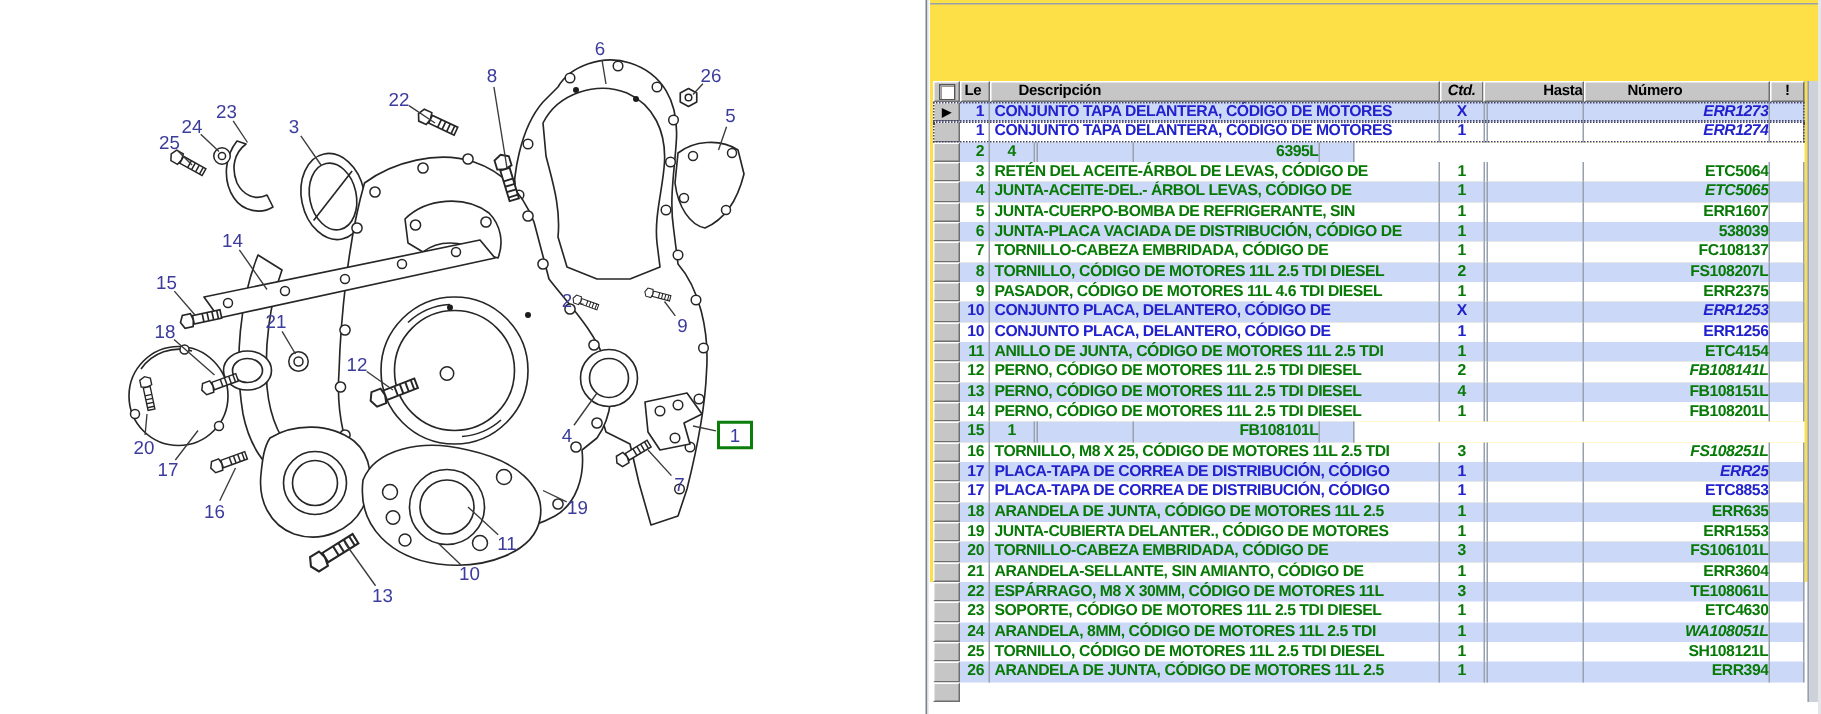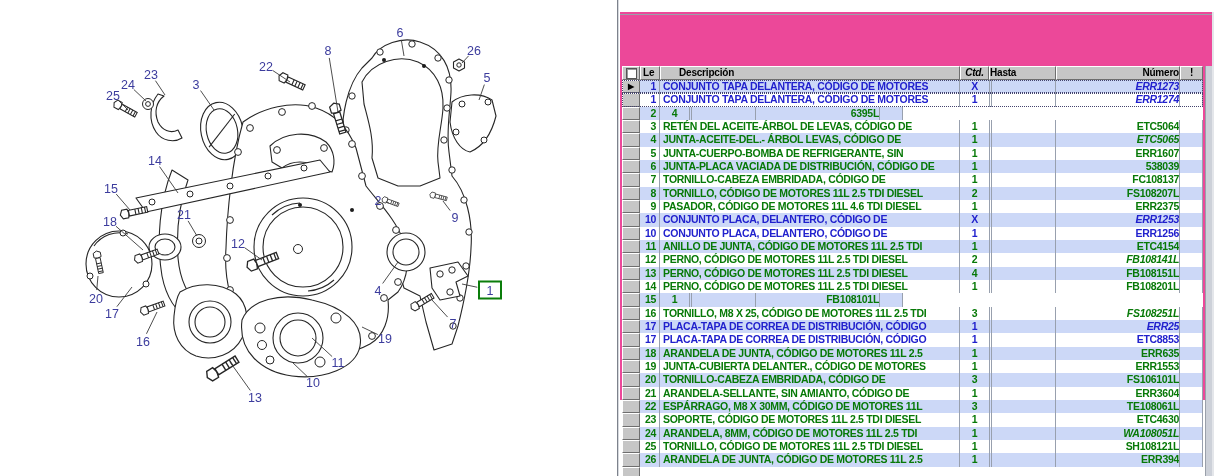--- a/index.html
+++ b/index.html
@@ -3,21 +3,21 @@
 <meta charset="utf-8">
 <style>
   html,body{margin:0;padding:0;background:#fff;}
   .app{position:relative;width:1214px;height:476px;background:#fff;overflow:hidden;
        font-family:"Liberation Sans",sans-serif;}
   
   .diagram-panel{position:absolute;left:0;top:0;width:617px;height:476px;background:#fff;}
   .divider{position:absolute;left:617px;top:0;width:1px;height:476px;background:#7d828c;}
   .divider2{position:absolute;left:618px;top:0;width:1px;height:476px;background:#d6d9de;}
   
-  .right-panel{position:absolute;left:620px;top:0;width:594px;height:388px;background:#ec4899;margin-top:12px;}
+  .right-panel{position:absolute;left:620px;top:0;width:594px;height:388px;background:#fde047;}
   .top-rule{position:absolute;left:0;top:2px;width:594px;height:1px;background:#9aa0aa;}
   .grid{position:absolute;left:2px;top:54px;width:581px;}
   .grid-header{display:flex;height:14px;}
   .hcell{box-sizing:border-box;height:14px;background:#c6c6c6;
          border-top:1px solid #fff;border-left:1px solid #fff;
          border-right:1px solid #6e6e6e;border-bottom:1px solid #6e6e6e;
          font-size:10px;font-weight:bold;color:#000;line-height:12px;
          white-space:nowrap;overflow:hidden;letter-spacing:-0.2px;}
   .rows{position:relative;}
   .grid-row{display:flex;height:13.34px;background:#fff;}
@@ -34,22 +34,22 @@
   .c-ctd{width:29px;text-align:center;border-right:none;}
   .c-hasta{width:67px;border-left:3px double #98a0ae;}
   .c-num{width:124px;padding-left:16px;text-align:right;}
   .c-excl{width:23px;}
   .t-green{color:#077907;}
   .t-blue{color:#2121cd;}
   .num-italic{font-style:italic;}
   .hd-le{width:20px;padding-left:2px;}
   .hd-desc{width:300px;padding-left:18px;}
   .hd-ctd{width:29px;text-align:center;font-style:italic;}
-  .hd-hasta{width:67px;text-align:left;}
-  .hd-num{width:124px;padding-left:28px;text-align:right;}
+  .hd-hasta{width:67px;text-align:right;}
+  .hd-num{width:124px;padding-left:28px;}
   .hd-excl{width:23px;text-align:center;}
   .hd-chk{width:18px;position:relative;}
   .checkbox{position:absolute;left:3px;top:1px;width:9px;height:9px;background:#fff;
             border:1px solid #555;box-shadow:inset 1px 1px 0 #999;}
   .extra-rowhdr{position:absolute;left:0;width:18px;height:13px;background:#c6c6c6;
             border-top:1px solid #fff;border-left:1px solid #fff;
             border-right:1px solid #6e6e6e;border-bottom:1px solid #6e6e6e;box-sizing:border-box;}
   .vscroll{position:absolute;left:585px;top:54px;width:9px;height:414px;background:#cdd1d9;
            border-left:1px solid #9aa0aa;}
   .right-edge{position:absolute;right:0;top:0;width:2px;height:476px;background:#e4e6ea;}

